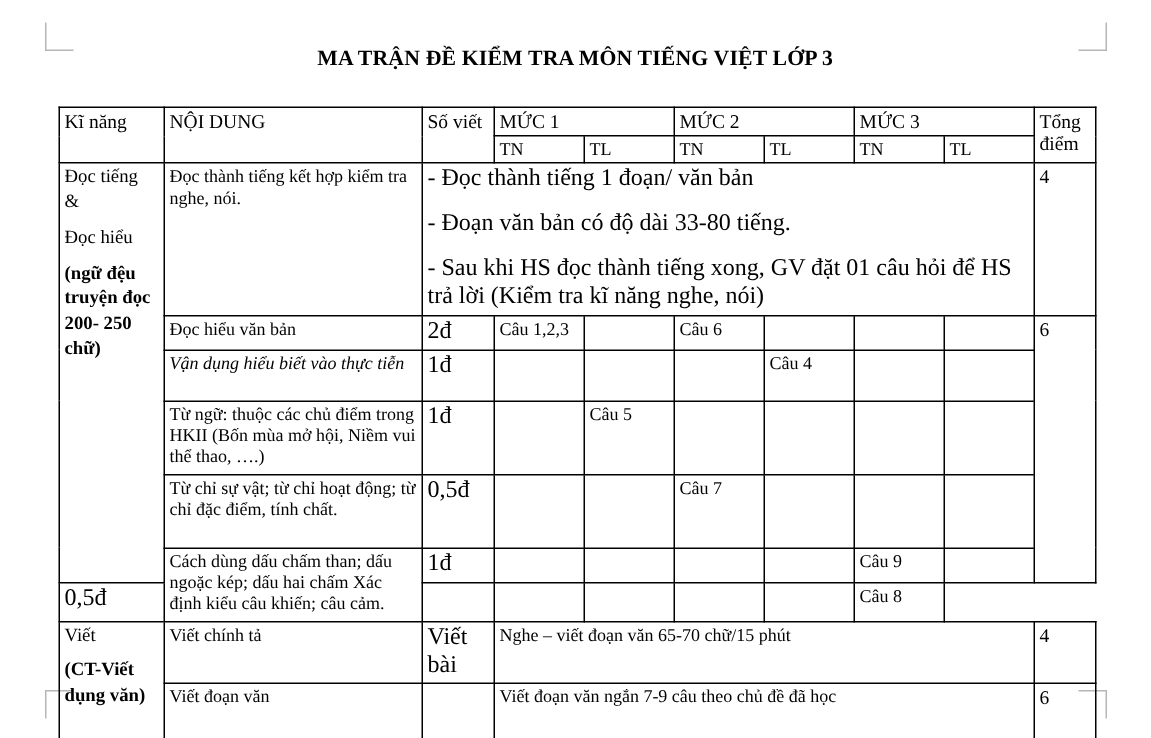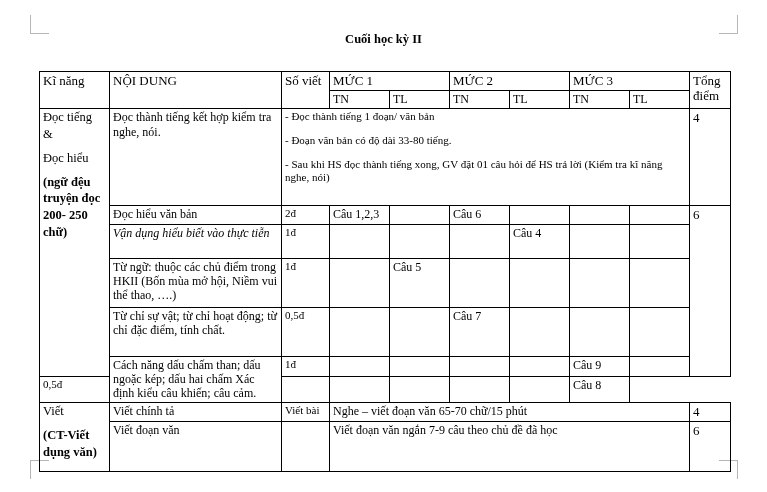--- a/index.html
+++ b/index.html
@@ -96,21 +96,21 @@
   .skill-line { margin: 0 0 2px 0; }
   .skill-gap { height: 7px; }
 
   td.total {
     text-align: center;
     vertical-align: middle;
     font-weight: bold;
     font-size: 13px;
   }
   td.cau { font-size: 12px; vertical-align: top; }
-  td.diem { font-size: 11px; vertical-align: top; margin-top: 37px; }
+  td.diem { font-size: 16px; vertical-align: top; margin-top: 37px; }
   td.content { font-size: 12px; }
 
   .desc-line { margin: 0; }
   .desc-gap { height: 11px; }
 
   
   col.c-skill   { width: 70px; }
   col.c-content { width: 172px; }
   col.c-diem    { width: 48px; }
   col.c-m       { width: 60px; }
@@ -121,21 +121,21 @@
 </style>
 </head>
 <body>
 
 <div class="crop-mark crop-tl"></div>
 <div class="crop-mark crop-tr"></div>
 <div class="crop-mark crop-bl"></div>
 <div class="crop-mark crop-br"></div>
 
 <div class="title-block">
-  <div class="doc-subtitle">Cuối học kỳ II</div>
+  <div class="doc-title">MA TRẬN ĐỀ KIỂM TRA MÔN TIẾNG VIỆT LỚP 3</div>
 </div>
 
 <div class="matrix-wrap">
 <table class="matrix">
   <colgroup>
     <col class="c-skill">
         <col class="c-content">
         <col class="c-diem">
     <col class="c-m">
         <col class="c-m">
@@ -228,21 +228,21 @@
       <td class="diem cell-mid">0,5đ</td>
       <td class="cau"></td>
       <td class="cau"></td>
       <td class="cau cell-mid">Câu 7</td>
       <td class="cau"></td>
       <td class="cau"></td>
       <td class="cau"></td>
     </tr>
 
     <tr>
-      <td class="content" rowspan="2">Cách năng dấu chấm than; dấu ngoặc kép; dấu hai chấm Xác định kiểu câu khiến; câu cảm.</td>
+      <td class="content" rowspan="2">Cách dùng dấu chấm than; dấu ngoặc kép; dấu hai chấm Xác định kiểu câu khiến; câu cảm.</td>
       <td class="diem">1đ</td>
       <td class="cau"></td>
       <td class="cau"></td>
       <td class="cau"></td>
       <td class="cau"></td>
       <td class="cau">Câu 9</td>
       <td class="cau"></td>
     </tr>
 
     <tr>

